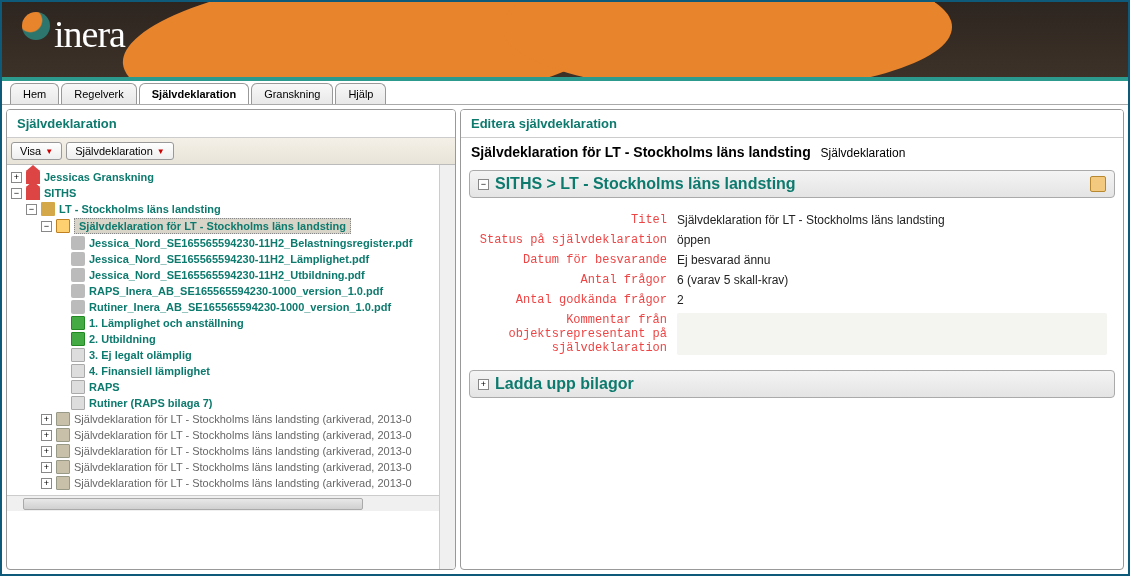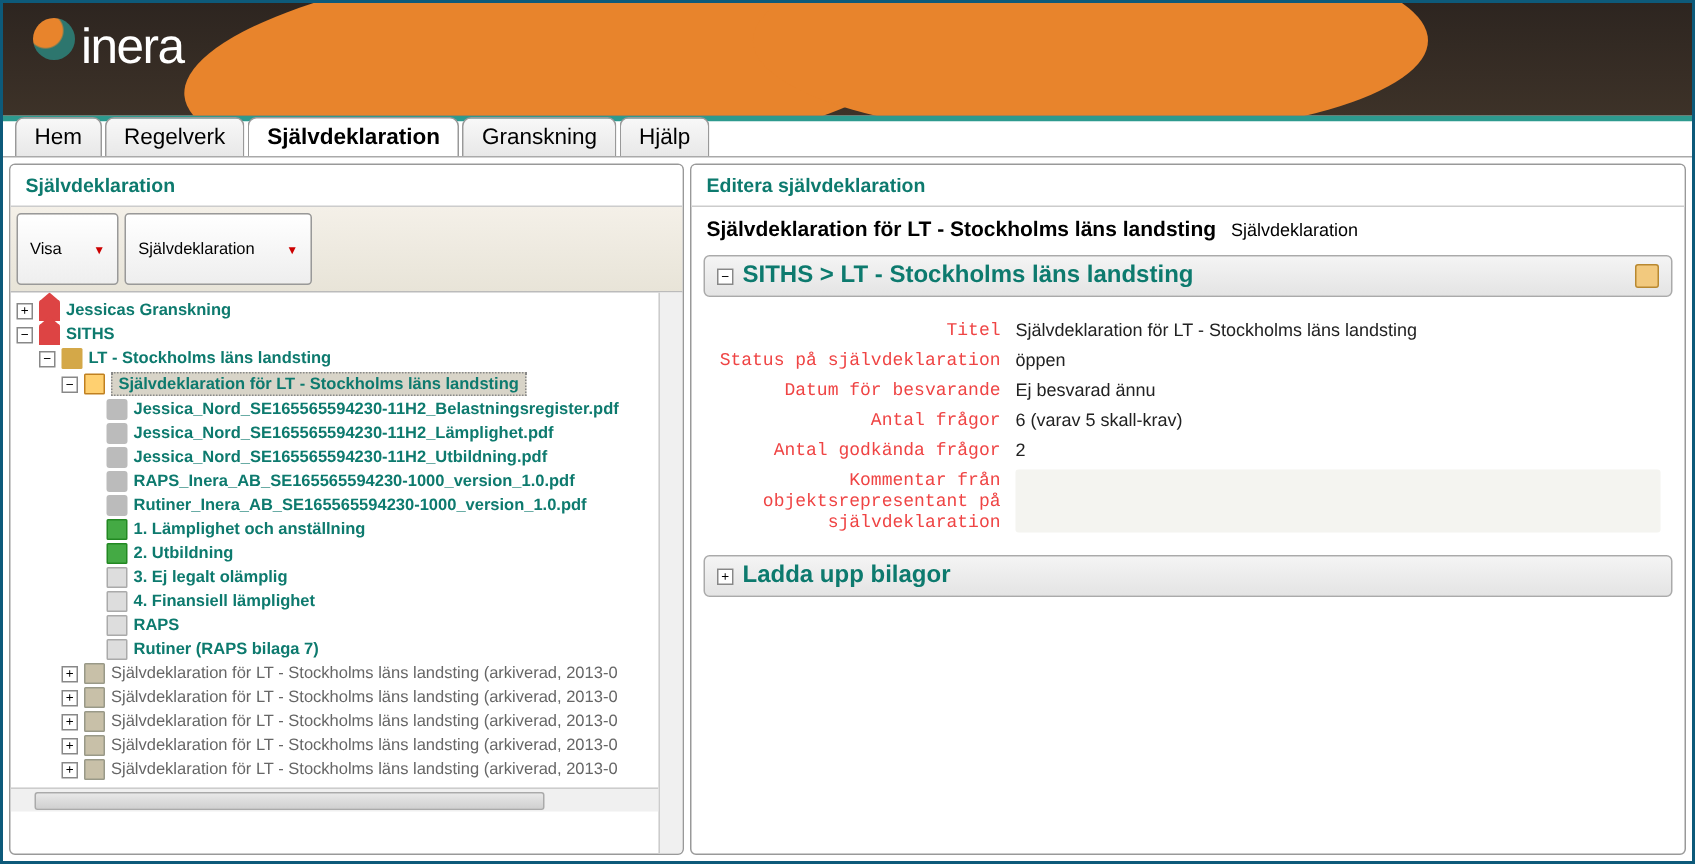--- a/index.html
+++ b/index.html
@@ -2,32 +2,32 @@
 <html><head>
 <meta charset="utf-8">
 <style>
 * { box-sizing: border-box; margin: 0; padding: 0; }
 body { font-family: Arial, sans-serif; font-size: 12px; background: #fff; border: 2px solid #0d5a7a; width: 1130px; height: 576px; overflow: hidden; }
 .header-banner { height: 75px; background: linear-gradient(to bottom, #2d2520 0%, #3d3228 100%); position: relative; overflow: hidden; }
 .orange-swoosh { position: absolute; top: -30px; left: 120px; width: 500px; height: 140px; background: #e8842c; border-radius: 50%; transform: rotate(-5deg); }
 .orange-swoosh2 { position: absolute; top: -40px; left: 500px; width: 450px; height: 130px; background: #e8842c; border-radius: 50%; }
 .logo { position: absolute; left: 20px; top: 10px; display: flex; align-items: flex-start; }
 .logo-icon { width: 28px; height: 28px; background: radial-gradient(circle at 30% 30%, #e8842c 40%, #2d766e 45%); border-radius: 50%; margin-right: 4px; }
-.logo-text { color: #fff; font-size: 33px; font-weight: 300; letter-spacing: -1px; }
+.logo-text { color: #fff; font-size: 38px; font-weight: 300; letter-spacing: -1px; font-family: Liberation Serif, serif; }
 .teal-bar { height: 4px; background: #2d9a8e; }
 .tabs-row { height: 24px; background: #fff; border-bottom: 1px solid #aaa; display: flex; align-items: flex-end; padding-left: 8px; gap: 2px; }
-.tab { background: linear-gradient(#f8f8f8, #e8e8e8); border: 1px solid #999; border-bottom: none; border-radius: 6px 6px 0 0; padding: 4px 12px; font-size: 15px; cursor: pointer; }
+.tab { background: linear-gradient(#f8f8f8, #e8e8e8); border: 1px solid #999; border-bottom: none; border-radius: 6px 6px 0 0; padding: 4px 12px; font-size: 11px; cursor: pointer; }
 .tab.active { background: #fff; font-weight: bold; position: relative; z-index: 2; }
 .content-area { display: flex; height: calc(576px - 75px - 4px - 24px - 4px); padding: 4px; gap: 4px; }
 .panel { border: 1px solid #999; border-radius: 4px; display: flex; flex-direction: column; overflow: hidden; }
 .panel-left { width: 450px; }
 .panel-right { flex: 1; }
 .panel-header { background: #fff; padding: 6px 10px; color: #0d7a6e; font-weight: bold; font-size: 13px; border-bottom: 1px solid #ccc; }
 .toolbar { background: linear-gradient(#f4f0e8, #e8e4d8); padding: 4px; border-bottom: 1px solid #bbb; display: flex; gap: 4px; }
-.tool-btn { background: linear-gradient(#fff, #eee); border: 1px solid #999; border-radius: 3px; padding: 17px 8px; font-size: 11px; cursor: pointer; display: inline-flex; align-items: center; gap: 21px; }
+.tool-btn { background: linear-gradient(#fff, #eee); border: 1px solid #999; border-radius: 3px; padding: 2px 8px; font-size: 11px; cursor: pointer; display: inline-flex; align-items: center; gap: 4px; }
 .tool-arrow { font-size: 8px; color: #c00; }
 .tree-container { flex: 1; overflow: auto; padding: 4px; position: relative; }
 .tree-node { display: flex; align-items: center; padding: 1px 0; font-size: 11px; white-space: nowrap; }
 .tree-toggle { width: 11px; height: 11px; border: 1px solid #888; background: #fff; display: inline-flex; align-items: center; justify-content: center; font-size: 9px; margin-right: 4px; cursor: pointer; line-height: 1; }
 .tree-icon { width: 14px; height: 14px; margin-right: 4px; display: inline-block; flex-shrink: 0; }
 .icon-home { background: #d44; border-radius: 2px 2px 0 0; position: relative; }
 .icon-home::before { content: ""; position: absolute; top: -5px; left: 0; border-left: 7px solid transparent; border-right: 7px solid transparent; border-bottom: 6px solid #d44; }
 .icon-folder { background: #d4a848; border-radius: 1px; }
 .icon-doc-sel { background: #ffd070; border: 1px solid #c08020; border-radius: 1px; }
 .icon-clip { background: #bbb; border-radius: 2px; }

